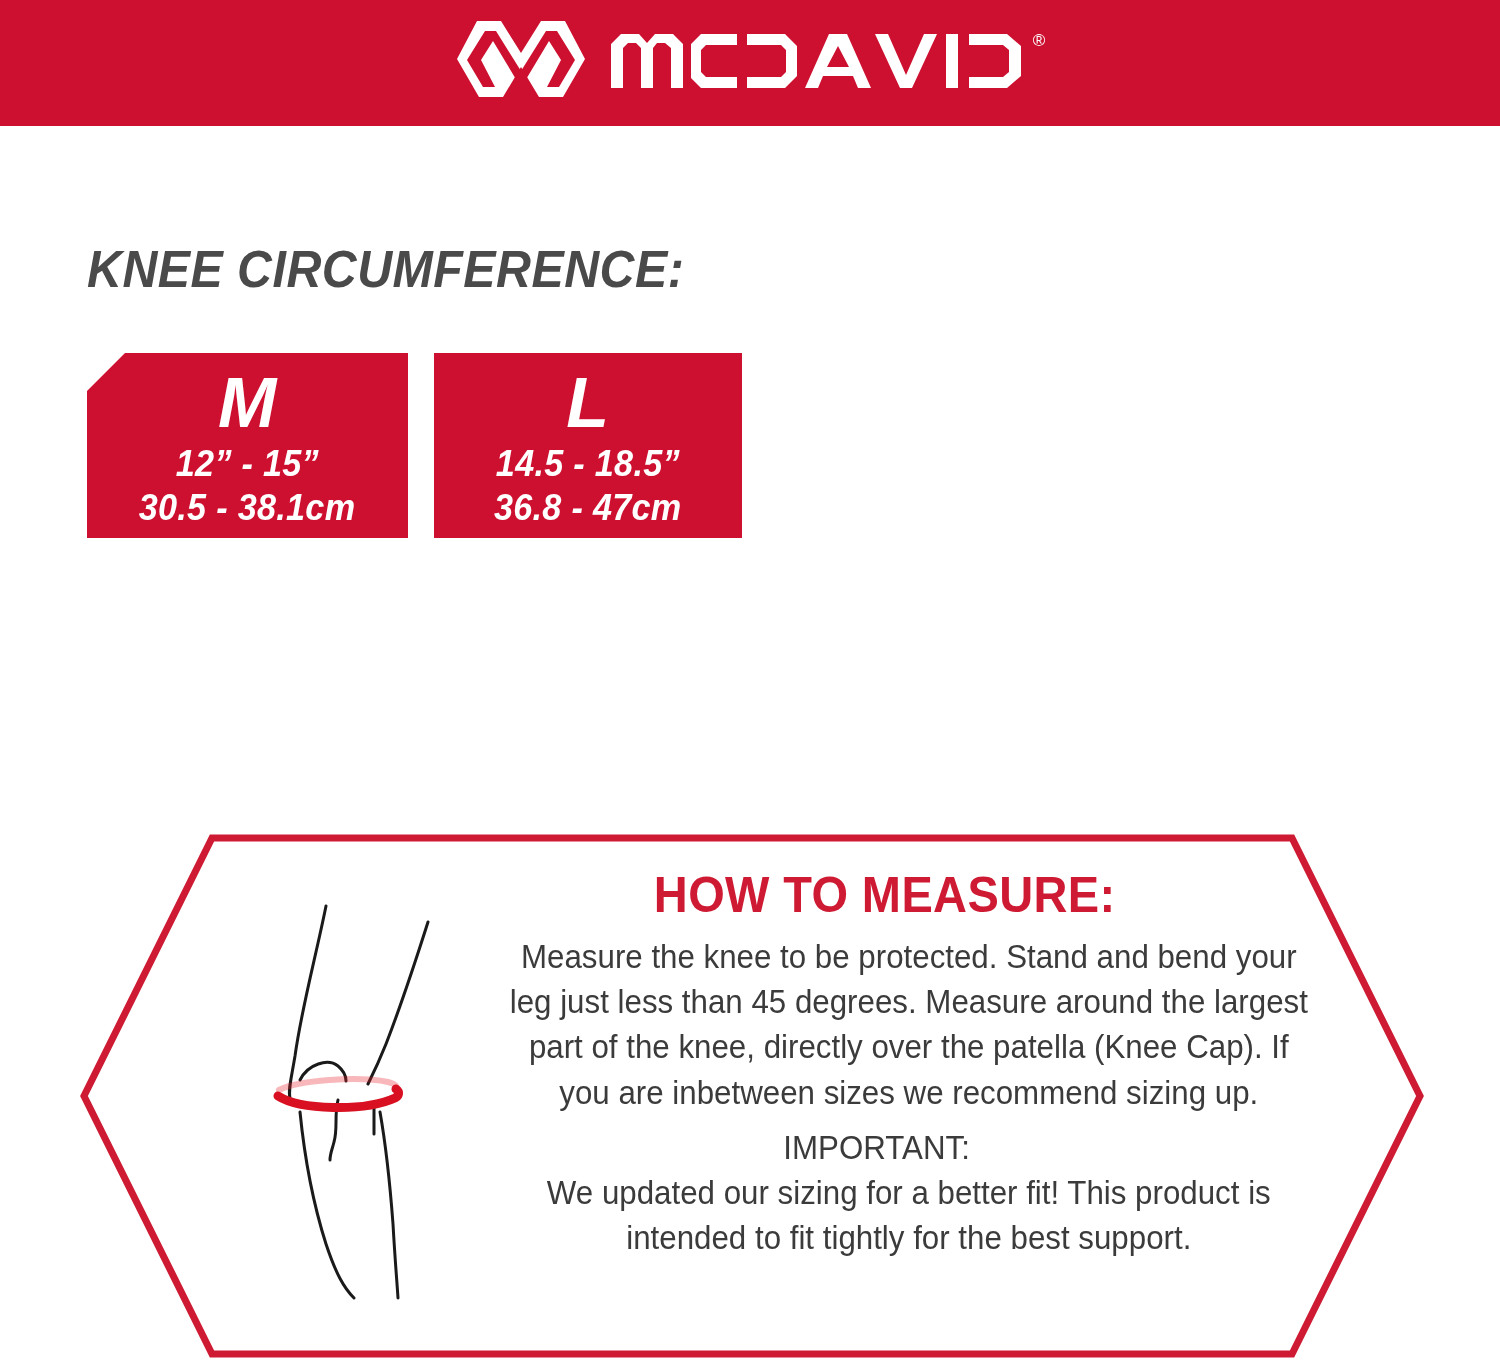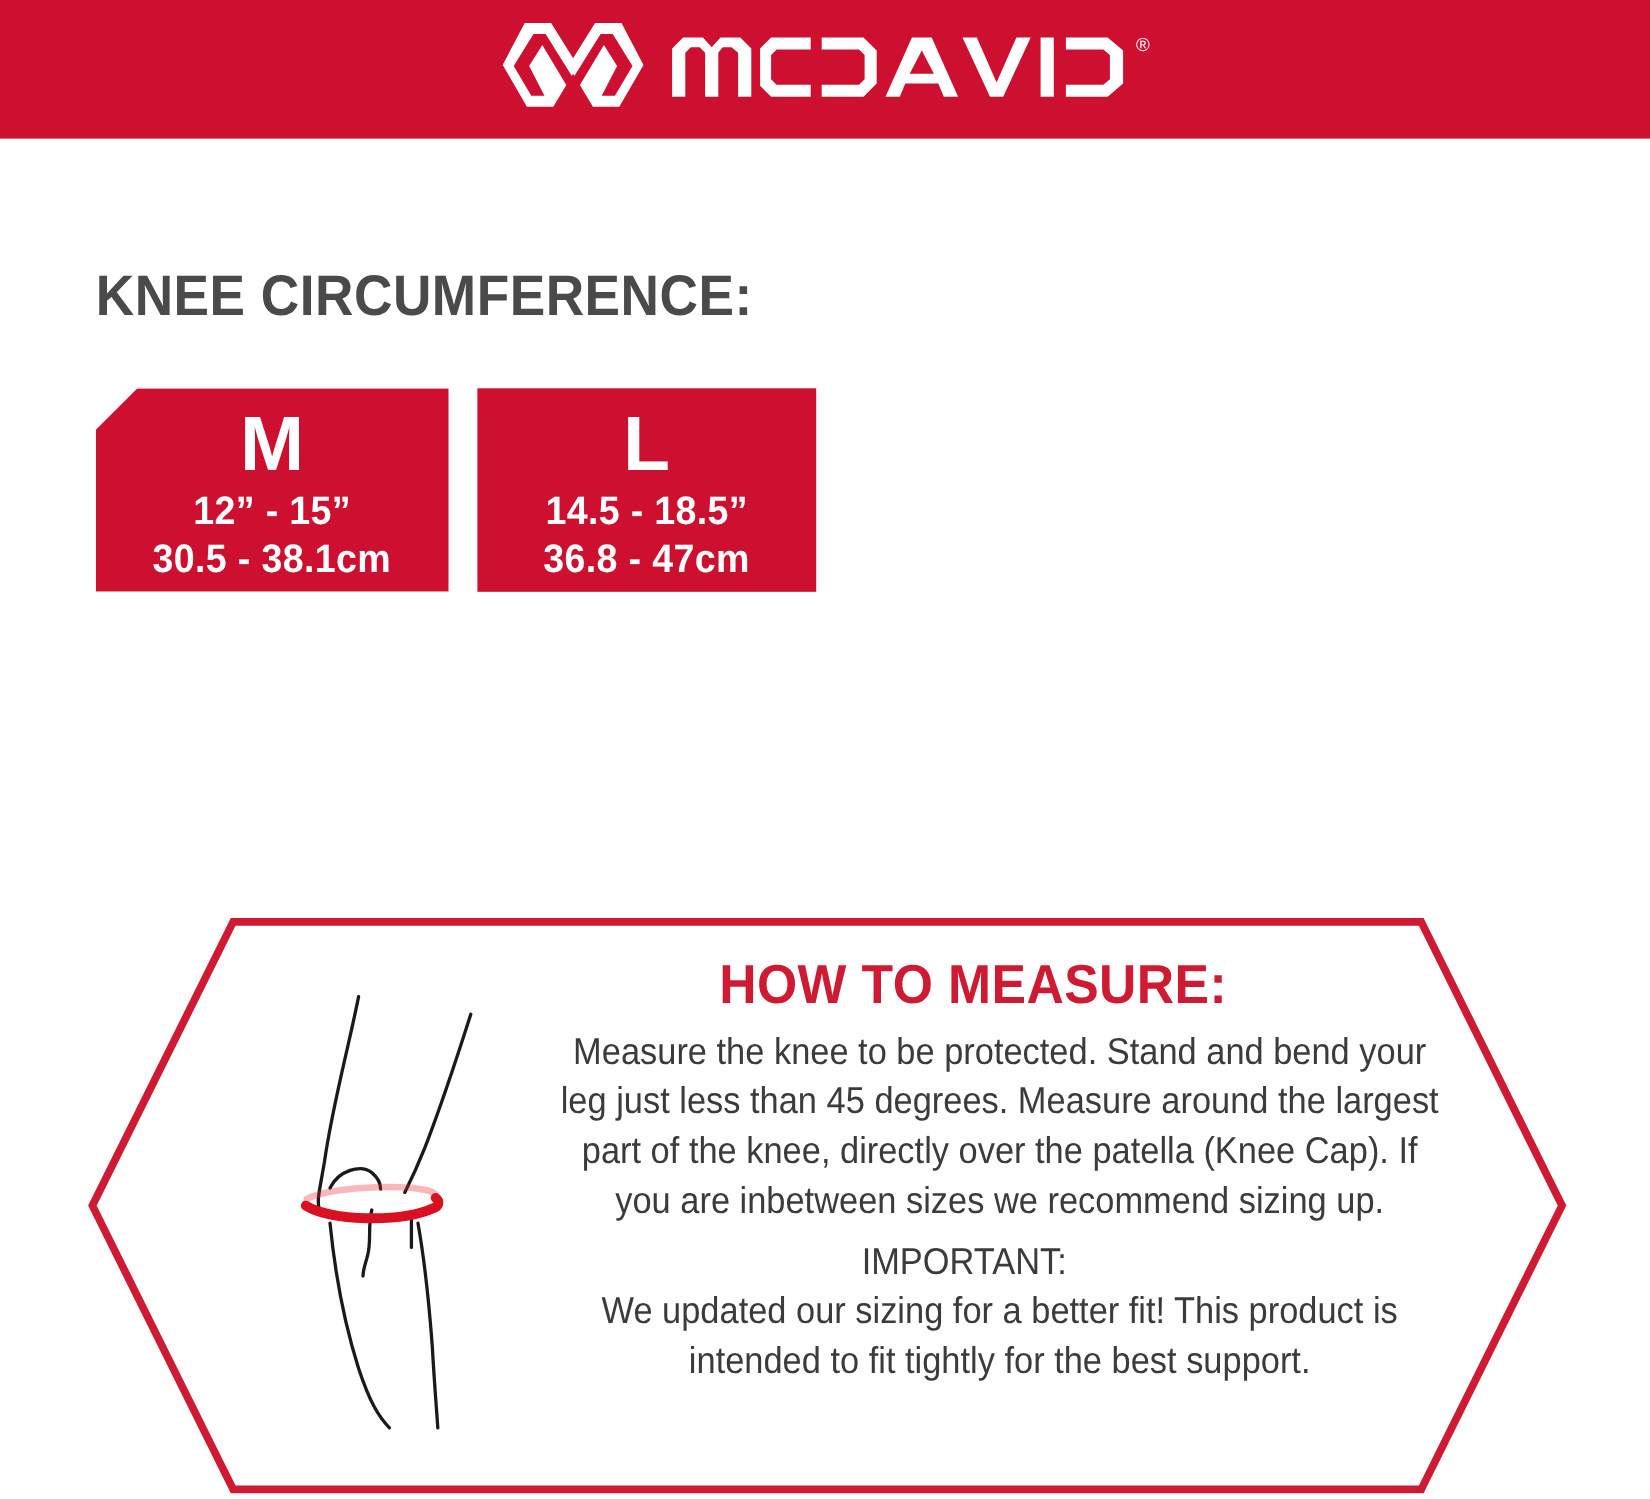--- a/index.html
+++ b/index.html
@@ -57,20 +57,21 @@
     margin-top: 2px;
     font-family: "Liberation Sans", sans-serif;
   }
 
   
   .size-section {
     position: absolute;
     left: 87px;
     top: 243px;
     width: 900px;
+    font-style: italic;
   }
   .section-title {
     font-family: "Liberation Sans Narrow", "Liberation Sans", sans-serif;
     font-size: 52px;
     font-weight: 700;
     letter-spacing: 0.5px;
     color: #4A4A4A;
     line-height: 1;
     transform: scaleX(0.93);
     transform-origin: left center;

